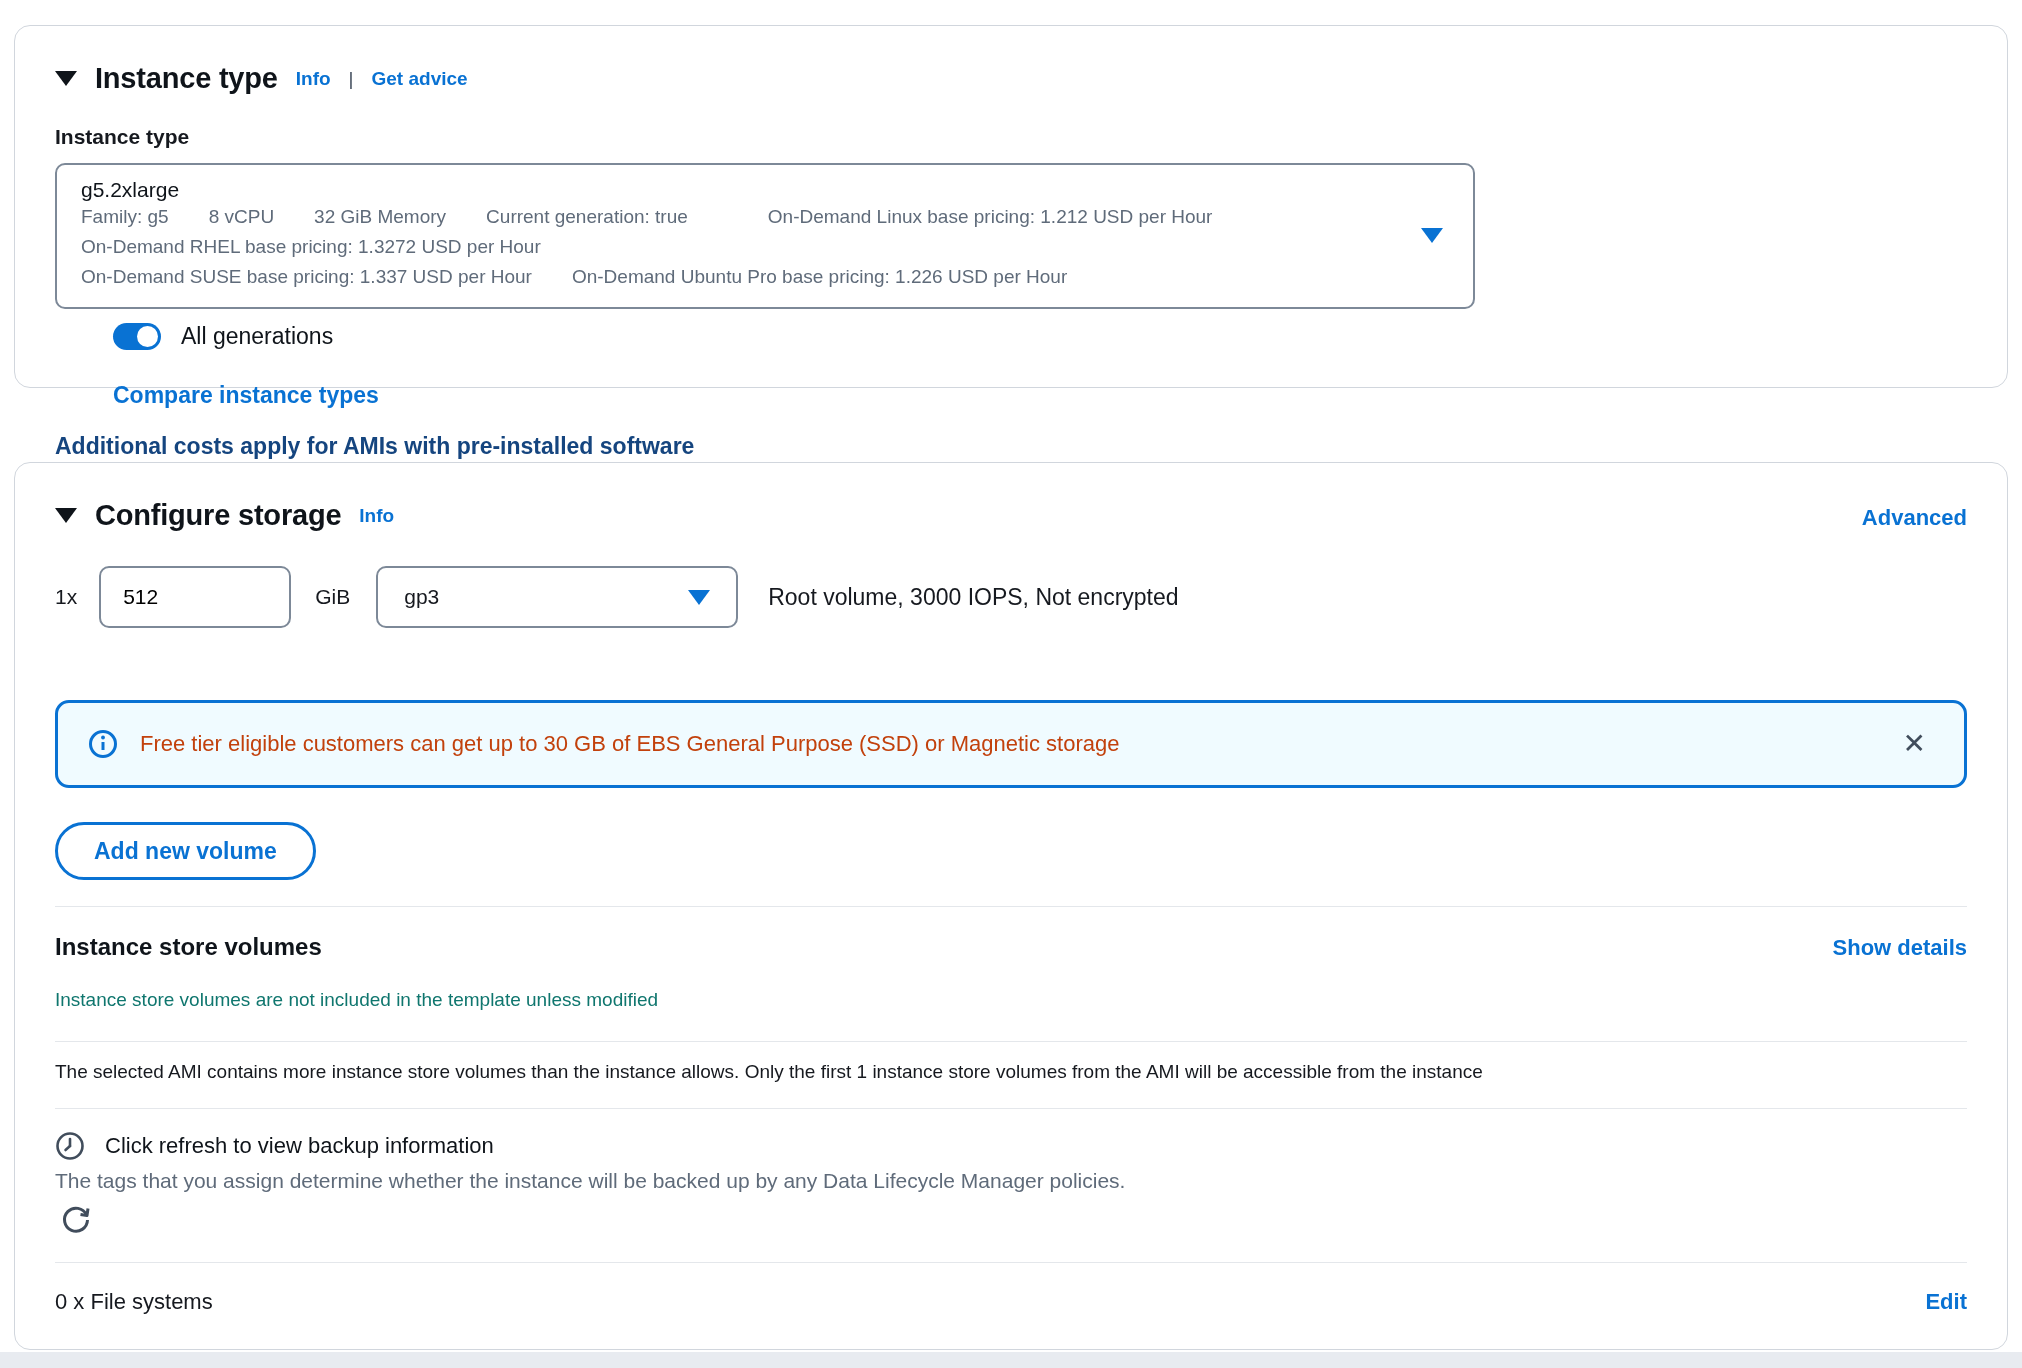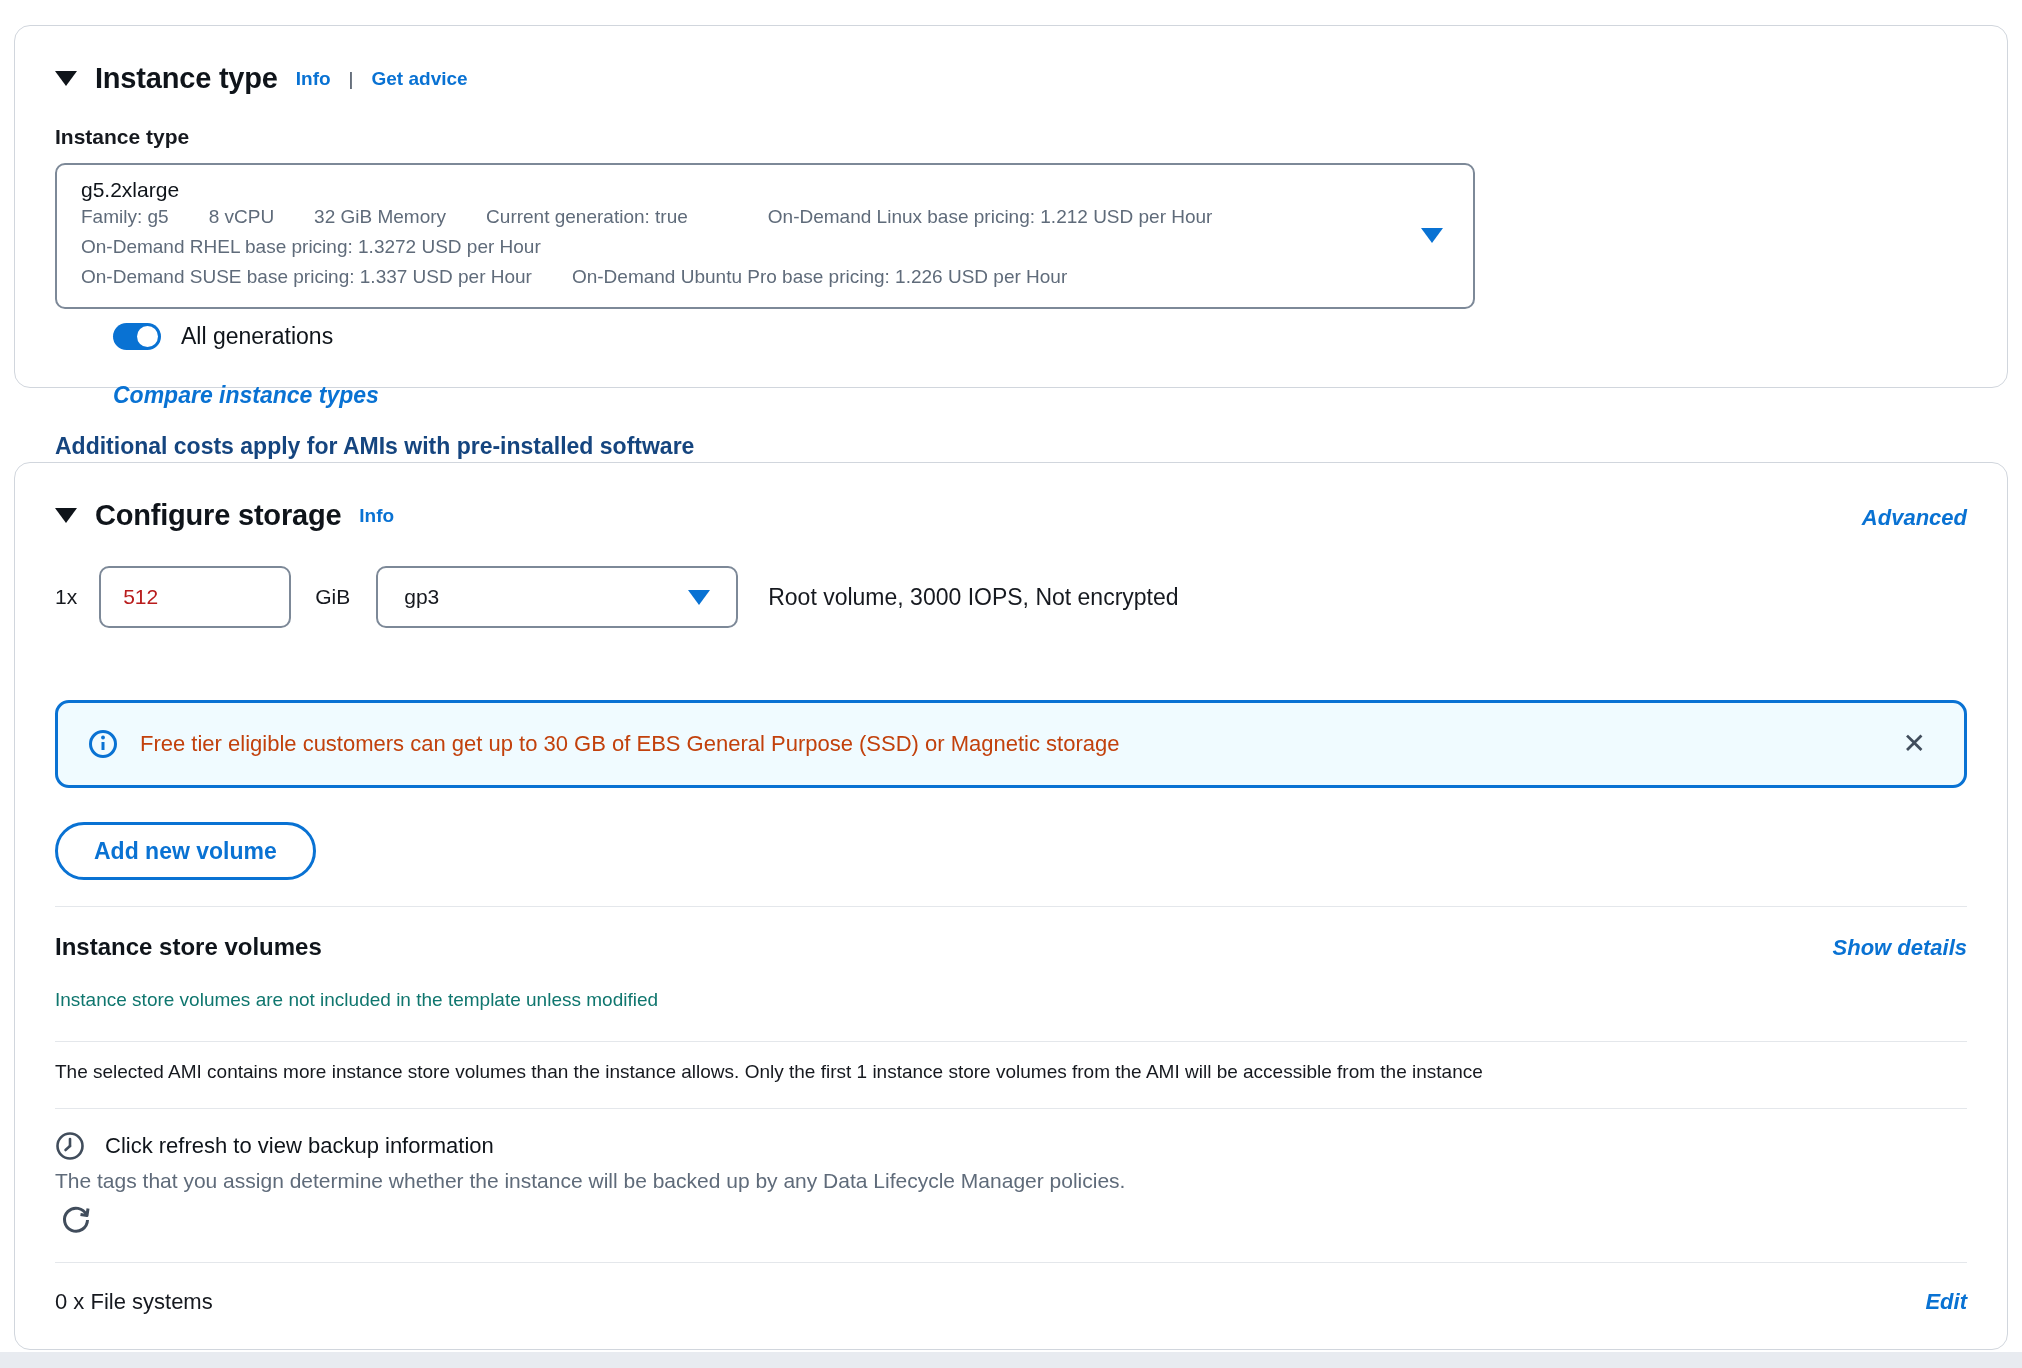--- a/index.html
+++ b/index.html
@@ -12,21 +12,21 @@
   .panel-2 { margin-top:74px; height:888px; }
 
   
   .sec-header { display:flex; align-items:center; gap:18px; }
   .sec-header-row { display:flex; align-items:flex-start; justify-content:space-between; }
   .tri-down { width:0; height:0; border-left:11px solid transparent;
     border-right:11px solid transparent; border-top:15px solid #0f141a; display:inline-block; }
   .sec-title { font-size:29px; font-weight:800; color:#0f141a; letter-spacing:-0.2px; }
   .info-link { font-size:19px; font-weight:700; color:#0972d3; cursor:pointer; }
   .pipe { font-size:19px; color:#414d5c; font-weight:400; }
-  .blue-link { color:#0972d3; font-weight:700; cursor:pointer;font-style:italic; }
+  .blue-link { color:#0972d3; font-weight:700; cursor:pointer; }
 
   
   .field-label { font-size:21px; font-weight:700; margin-top:30px; }
   .it-row { display:flex; margin-top:14px;flex-direction:column; }
   .big-select { width:1420px; border:2px solid #7d8998; border-radius:10px;
     padding:13px 70px 15px 24px; position:relative; cursor:pointer; }
   .bs-primary { font-size:21px; color:#0f141a; }
   .bs-line { font-size:19px; color:#5f6b7a; line-height:30px; display:flex; }
   .bs-line span { margin-right:40px; }
   .bs-line .wide-gap { margin-right:0; margin-left:40px; }
@@ -42,21 +42,21 @@
     background:#fff; border-radius:50%; }
   .toggle-label { font-size:23px; color:#0f141a; }
   .compare-link { display:block; margin-top:32px; font-size:23px; }
   .costs-note { margin-top:24px; font-size:23px; font-weight:700; color:#15457f; cursor:pointer; }
 
   
   .adv-link { font-size:22px; padding-top:6px; }
   .vol-row { display:flex; align-items:center; margin-top:34px; }
   .vol-count { font-size:21px; margin-right:22px; }
   .size-input { width:192px; height:62px; border:2px solid #7d8998; border-radius:10px;
-    font-size:21px; padding:0 22px; color:#b91c1c; outline:none;
+    font-size:21px; padding:0 22px; color:#000000; outline:none;
     font-family:"Liberation Sans","DejaVu Sans",sans-serif; }
   .unit-label { font-size:21px; margin:0 26px 0 24px; }
   .type-select { width:362px; height:62px; border:2px solid #7d8998; border-radius:10px;
     display:flex; align-items:center; justify-content:space-between;
     padding:0 26px; font-size:21px; cursor:pointer; }
   .vol-desc { font-size:23px; margin-left:30px; }
 
   .alert { margin-top:72px; height:88px; border:3px solid #0972d3; border-radius:14px;
     background:#f0fbff; display:flex; align-items:center; justify-content:space-between;
     padding:0 30px; }

